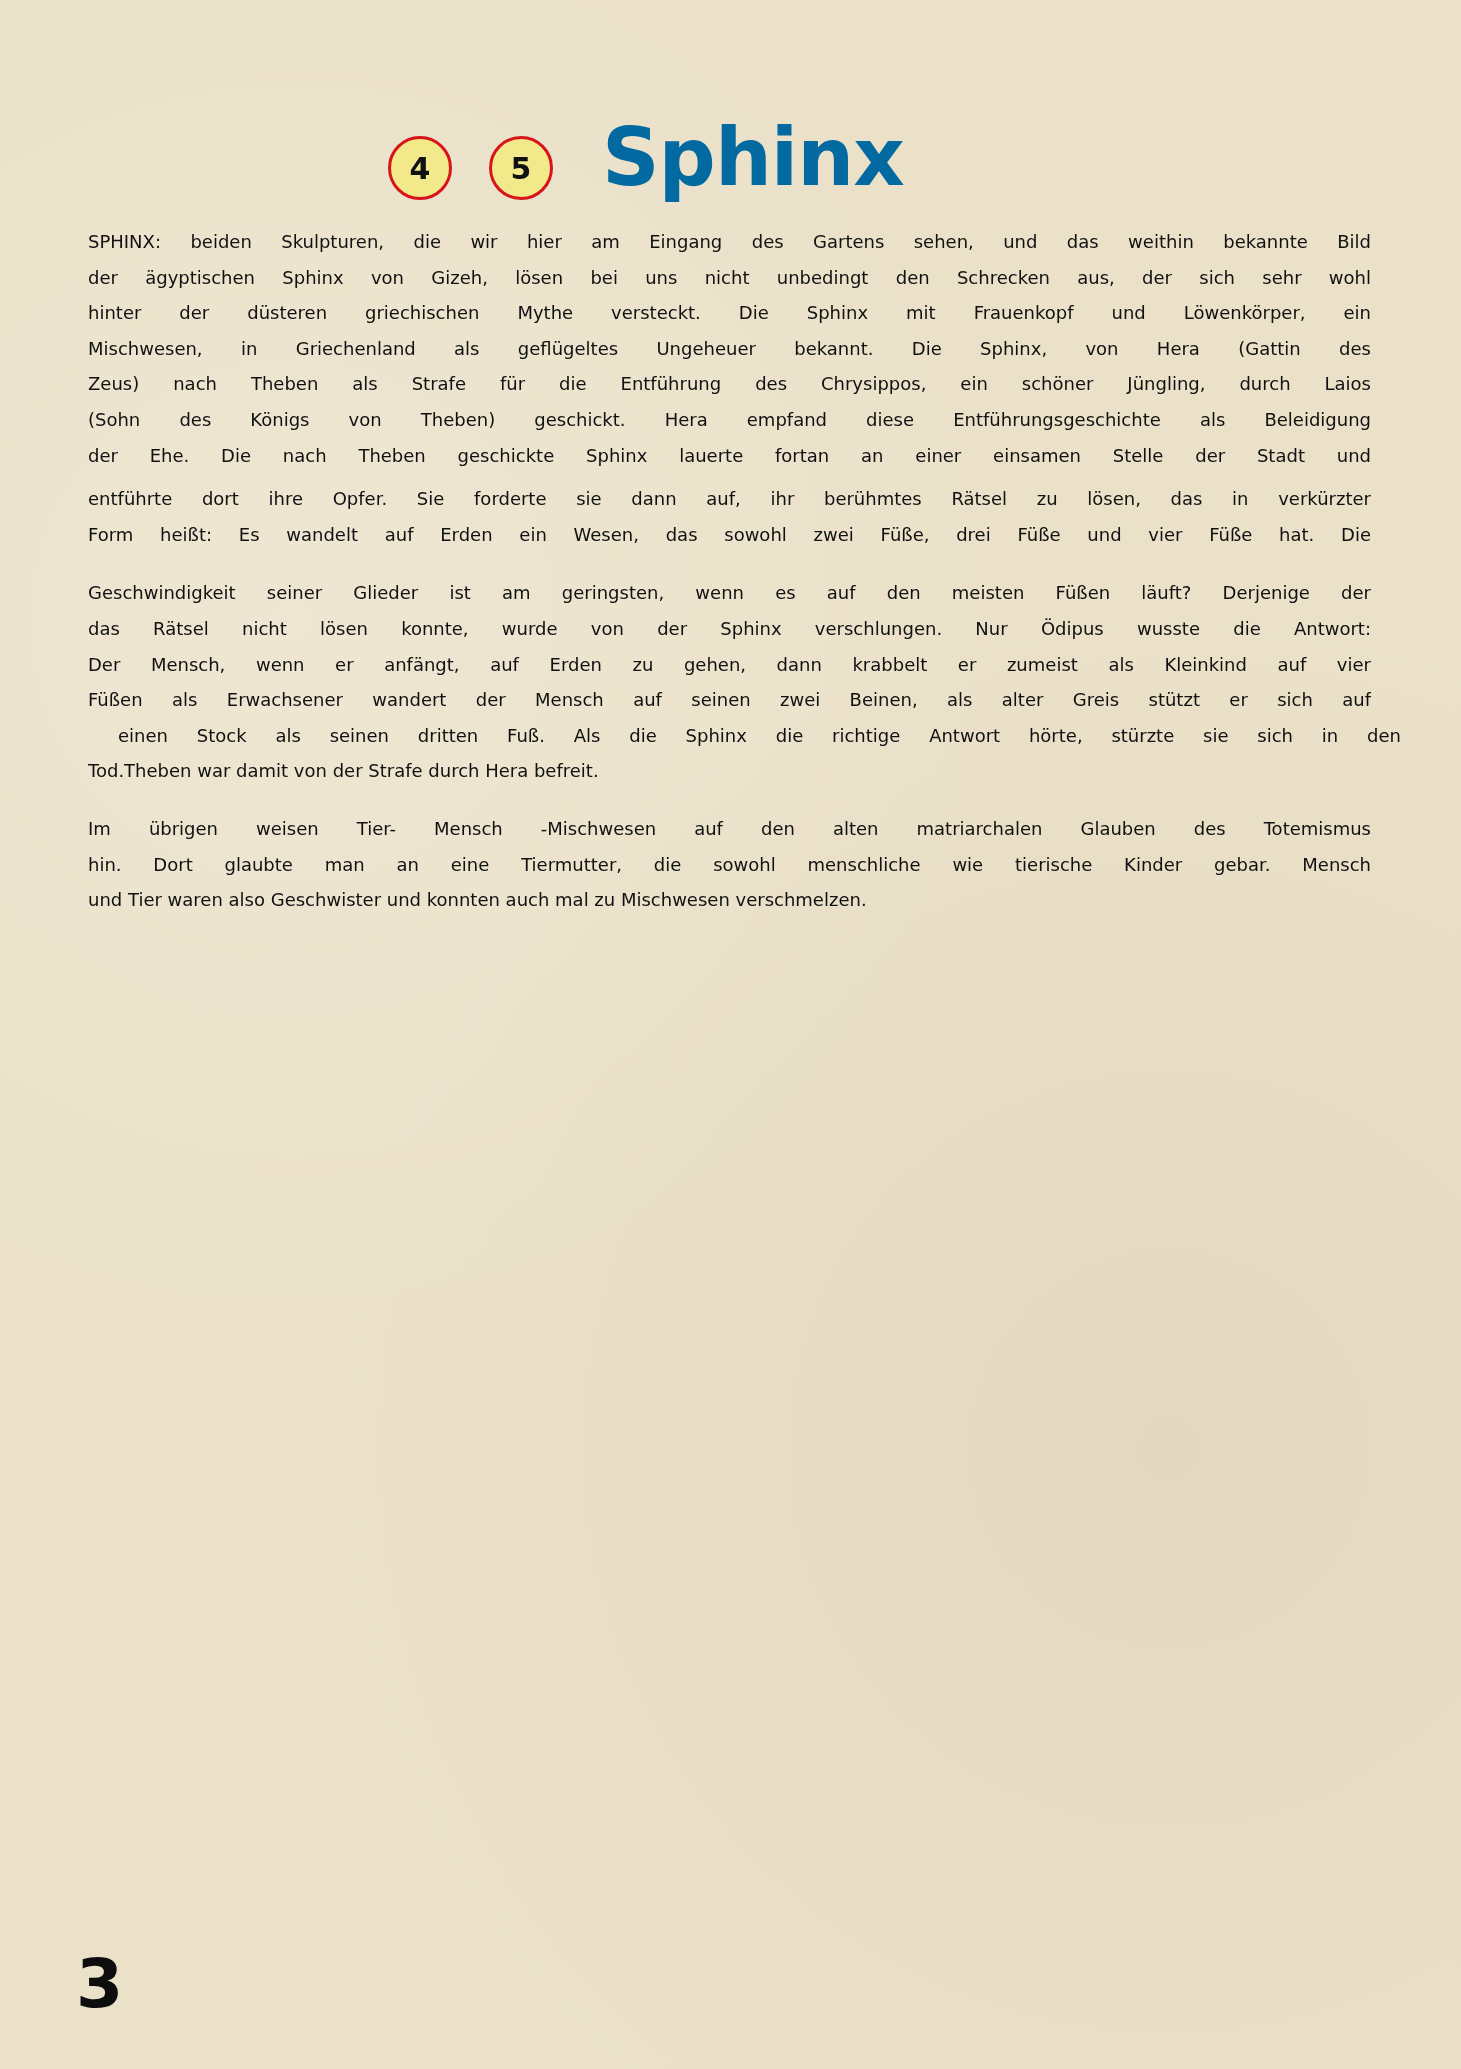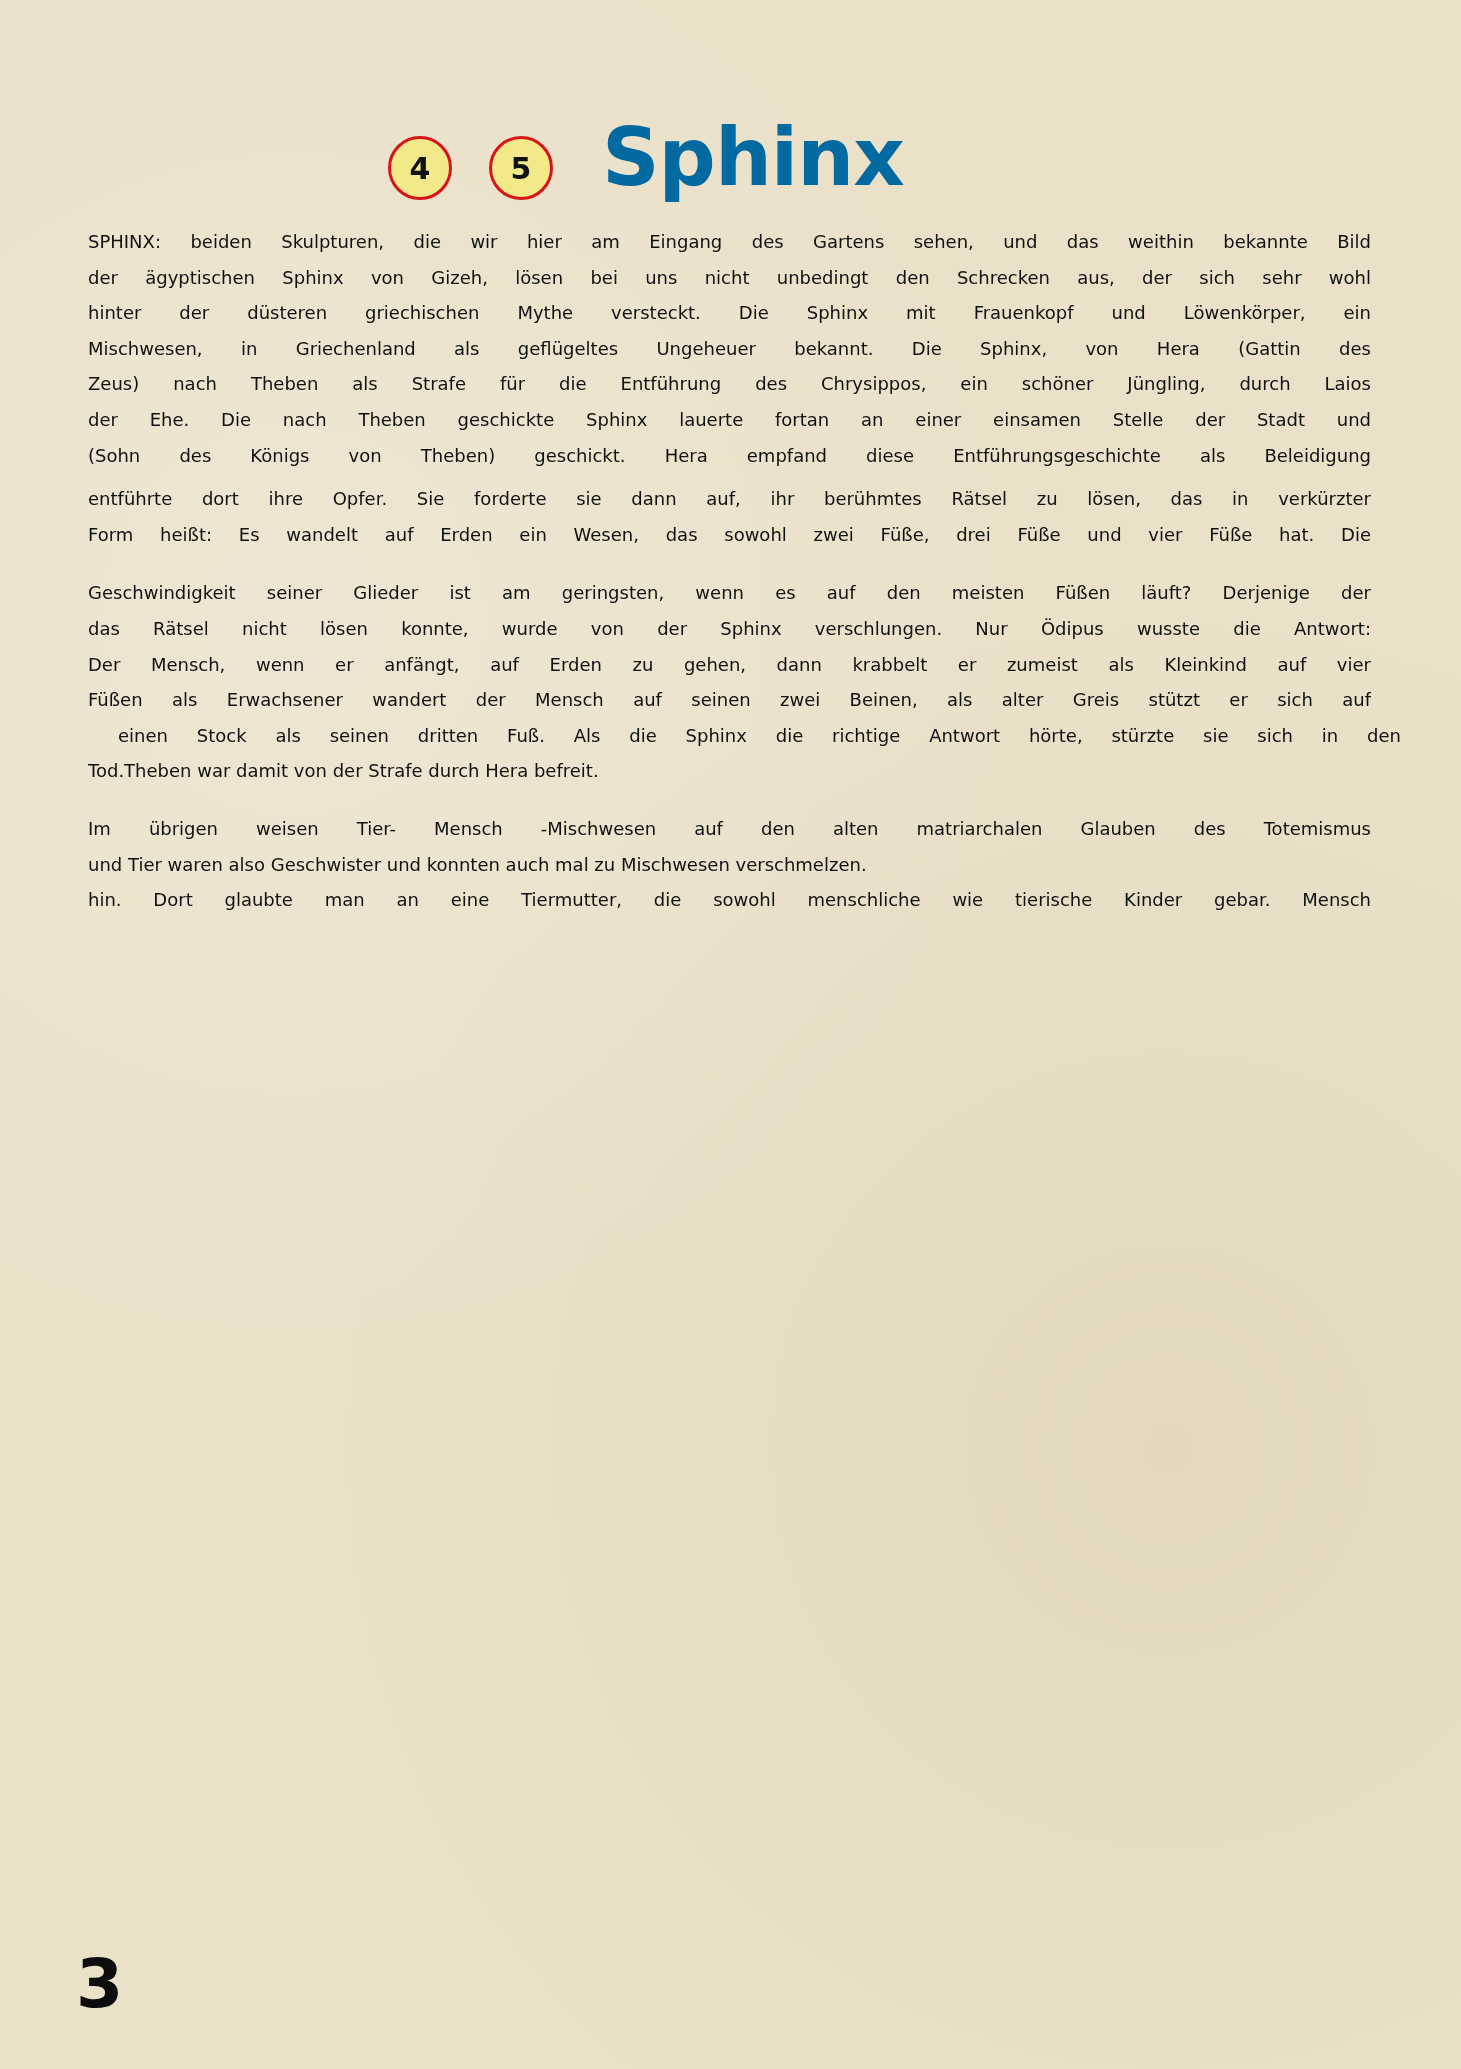--- a/index.html
+++ b/index.html
@@ -57,31 +57,31 @@
   <div class="badge b2">5</div>
   <div class="title">Sphinx</div>
 </div>
 
 <div class="body-text p1">
   <span class="line" style="white-space: nowrap; display: block; width: 1283px; word-spacing: 8.26667px;">SPHINX: beiden Skulpturen, die wir hier am Eingang des Gartens sehen, und das weithin bekannte Bild</span>
   <span class="line" style="white-space: nowrap; display: block; width: 1283px; word-spacing: 6.9375px;">der ägyptischen Sphinx von Gizeh, lösen bei uns nicht unbedingt den Schrecken aus, der sich sehr wohl</span>
   <span class="line" style="white-space: nowrap; display: block; width: 1283px; word-spacing: 13.5833px;">hinter der düsteren griechischen Mythe versteckt. Die Sphinx mit Frauenkopf und Löwenkörper, ein</span>
   <span class="line" style="white-space: nowrap; display: block; width: 1283px; word-spacing: 14.0833px;">Mischwesen, in Griechenland als geflügeltes Ungeheuer bekannt. Die Sphinx, von Hera (Gattin des</span>
   <span class="line" style="white-space: nowrap; display: block; width: 1283px; word-spacing: 12.4286px;">Zeus) nach Theben als Strafe für die Entführung des Chrysippos, ein schöner Jüngling, durch Laios</span>
+  <span class="line" style="white-space: nowrap; display: block; width: 1283px; word-spacing: 12.5455px;">(Sohn des Königs von Theben) geschickt. Hera empfand diese Entführungsgeschichte als Beleidigung</span>
   <span class="line" style="white-space: nowrap; display: block; width: 1283px; word-spacing: 11.2px;">der Ehe. Die nach Theben geschickte Sphinx lauerte fortan an einer einsamen Stelle der Stadt und</span>
-  <span class="line" style="white-space: nowrap; display: block; width: 1283px; word-spacing: 12.5455px;">(Sohn des Königs von Theben) geschickt. Hera empfand diese Entführungsgeschichte als Beleidigung</span>
   <span class="line" style="white-space: nowrap; display: block; width: 1283px; word-spacing: 9.9375px; margin-top: 8px;">entführte dort ihre Opfer. Sie forderte sie dann auf, ihr berühmtes Rätsel zu lösen, das in verkürzter</span>
   <span class="line" style="white-space: nowrap; display: block; width: 1283px; word-spacing: 8.44444px;">Form heißt: Es wandelt auf Erden ein Wesen, das sowohl zwei Füße, drei Füße und vier Füße hat. Die</span>
   <span class="line" style="white-space: nowrap; display: block; width: 1283px; word-spacing: 8.92857px; margin-top: 23px;">Geschwindigkeit seiner Glieder ist am geringsten, wenn es auf den meisten Füßen läuft? Derjenige der</span>
   <span class="line" style="white-space: nowrap; display: block; width: 1283px; word-spacing: 11.5px;">das Rätsel nicht lösen konnte, wurde von der Sphinx verschlungen. Nur Ödipus wusste die Antwort:</span>
   <span class="line" style="white-space: nowrap; display: block; width: 1283px; word-spacing: 11px;">Der Mensch, wenn er anfängt, auf Erden zu gehen, dann krabbelt er zumeist als Kleinkind auf vier</span>
   <span class="line" style="white-space: nowrap; display: block; width: 1283px; word-spacing: 9.5px;">Füßen als Erwachsener wandert der Mensch auf seinen zwei Beinen, als alter Greis stützt er sich auf</span>
   <span class="line" style="white-space: nowrap; display: block; width: 1283px; word-spacing: 10px; margin-left: 30px;">einen Stock als seinen dritten Fuß. Als die Sphinx die richtige Antwort hörte, stürzte sie sich in den</span>
   <span class="line last" style="white-space: nowrap; display: block; width: 1283px;">Tod.Theben war damit von der Strafe durch Hera befreit.</span>
 </div>
 
 <div class="body-text p2">
   <span class="line" style="white-space: nowrap; display: block; width: 1283px; word-spacing: 13.6667px;">Im übrigen weisen Tier- Mensch -Mischwesen auf den alten matriarchalen Glauben des Totemismus</span>
+  <span class="line" style="white-space: nowrap; display: block; width: 1283px; word-spacing: 9.71429px;">hin. Dort glaubte man an eine Tiermutter, die sowohl menschliche wie tierische Kinder gebar. Mensch</span>
   <span class="line last" style="white-space: nowrap; display: block; width: 1283px;">und Tier waren also Geschwister und konnten auch mal zu Mischwesen verschmelzen.</span>
-  <span class="line" style="white-space: nowrap; display: block; width: 1283px; word-spacing: 9.71429px;">hin. Dort glaubte man an eine Tiermutter, die sowohl menschliche wie tierische Kinder gebar. Mensch</span>
 </div>
 
 <div class="page-number">3</div>
 
 </body></html>

